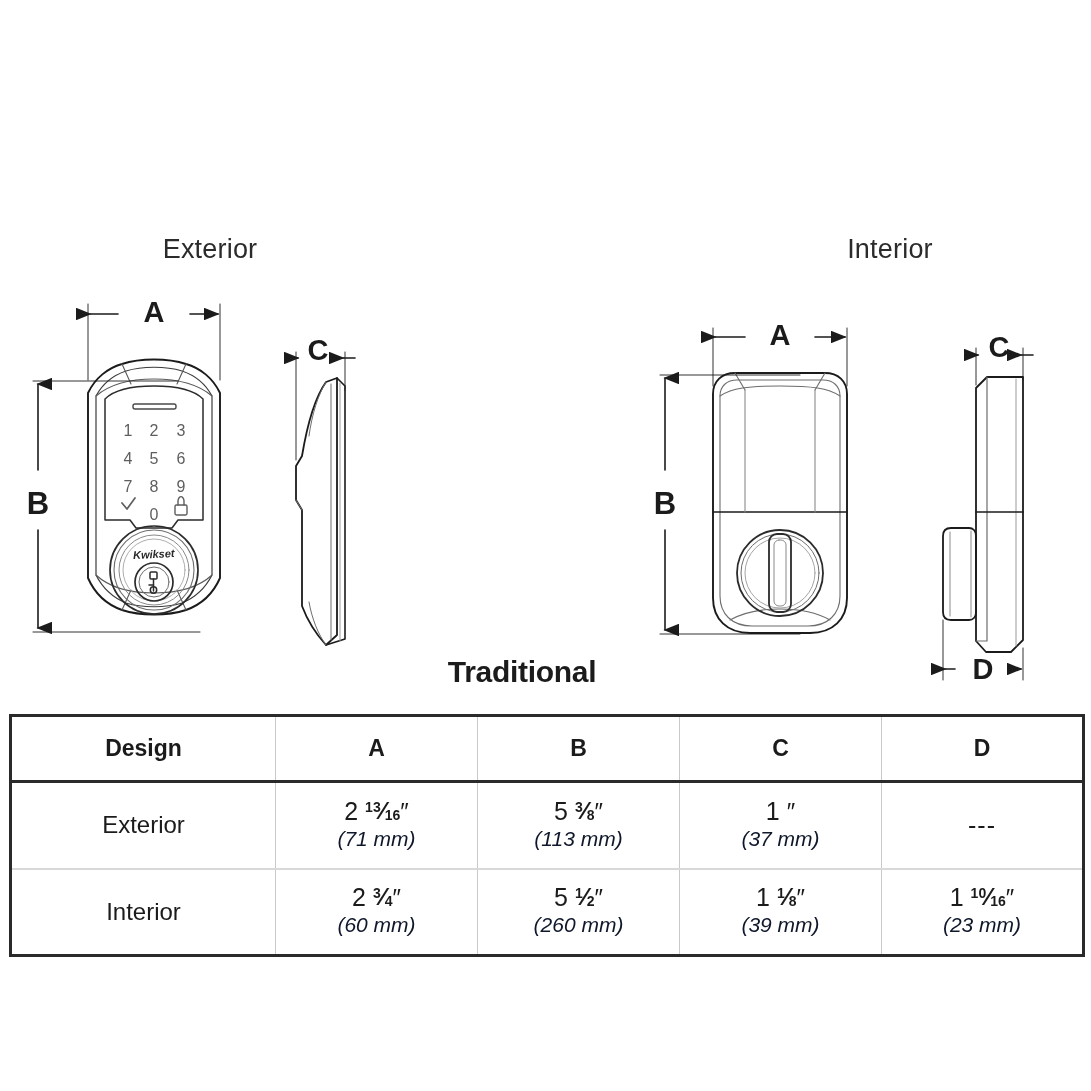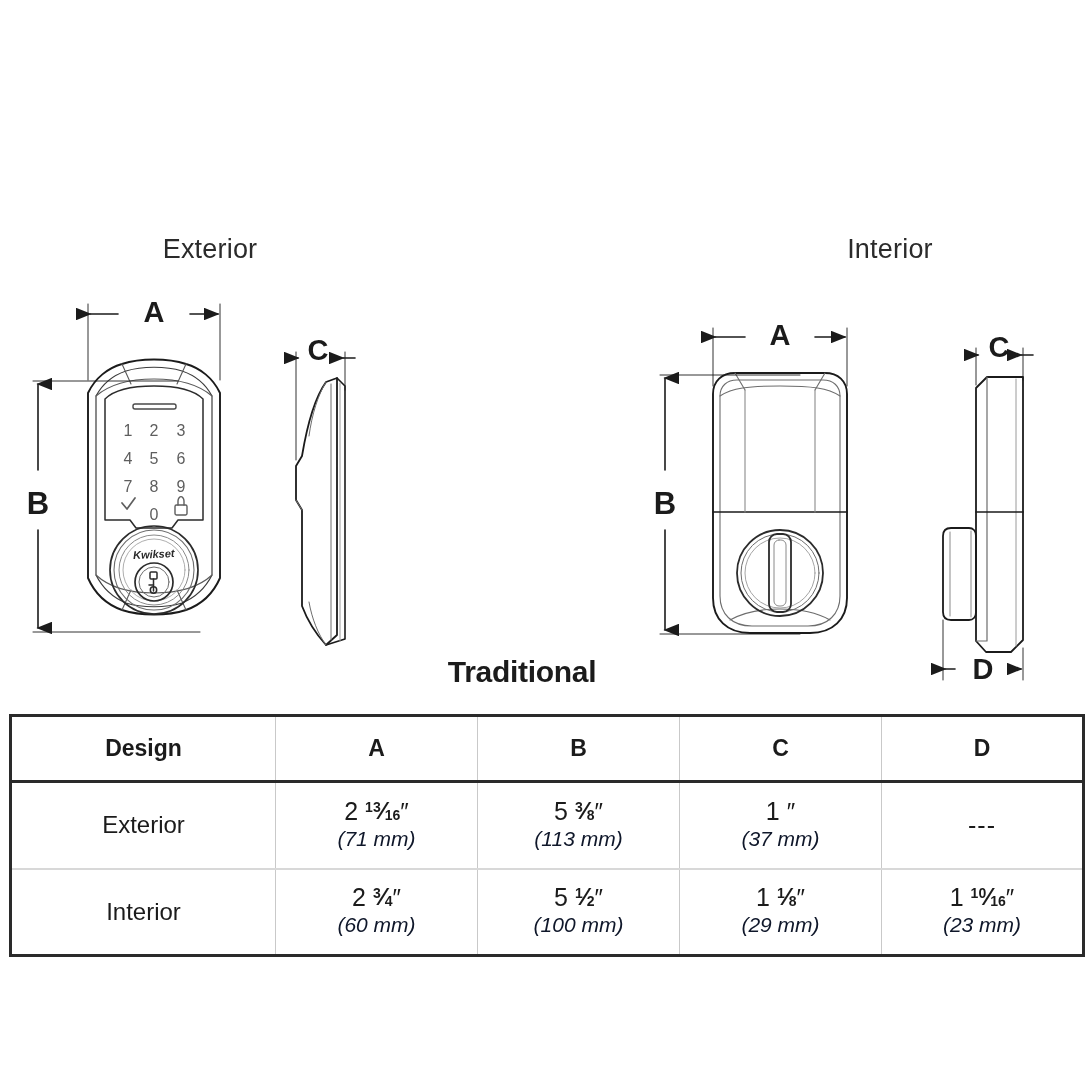--- a/index.html
+++ b/index.html
@@ -400,25 +400,25 @@
         <tr class="row-1">
           <td class="col-design">
             <div class="rowlabel">Interior</div>
           </td>
           <td class="col-dim">
             <div class="val-in">2 <span class="frac"><sup>3</sup><span class="sl">⁄</span><sub>4</sub></span><span class="inmark">″</span></div>
             <div class="val-mm">(60 mm)</div>
           </td>
           <td class="col-dim">
             <div class="val-in">5 <span class="frac"><sup>1</sup><span class="sl">⁄</span><sub>2</sub></span><span class="inmark">″</span></div>
-            <div class="val-mm">(100 mm)</div>
+            <div class="val-mm">(260 mm)</div>
           </td>
           <td class="col-dim">
             <div class="val-in">1 <span class="frac"><sup>1</sup><span class="sl">⁄</span><sub>8</sub></span><span class="inmark">″</span></div>
-            <div class="val-mm">(29 mm)</div>
+            <div class="val-mm">(39 mm)</div>
           </td>
           <td class="col-dim">
             <div class="val-in">1 <span class="frac"><sup>10</sup><span class="sl">⁄</span><sub>16</sub></span><span class="inmark">″</span></div>
             <div class="val-mm">(23 mm)</div>
           </td>
         </tr>
       </tbody>
   </table>
 
 </div>

